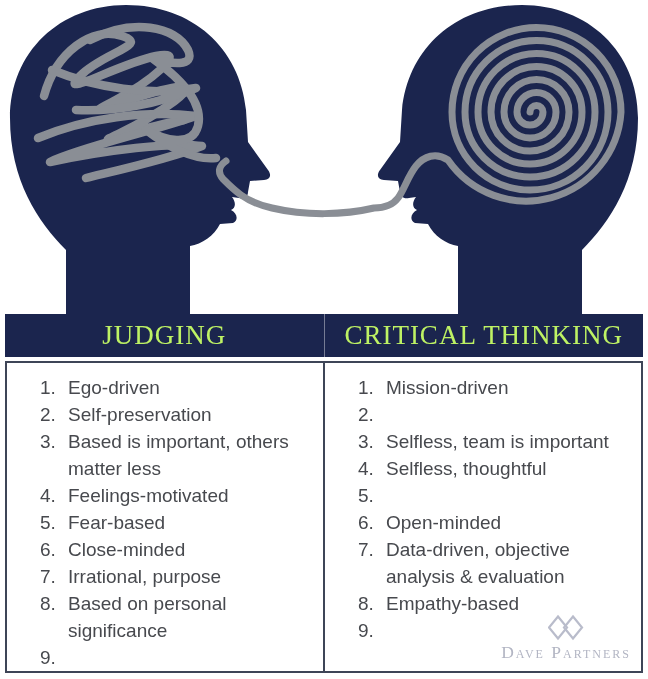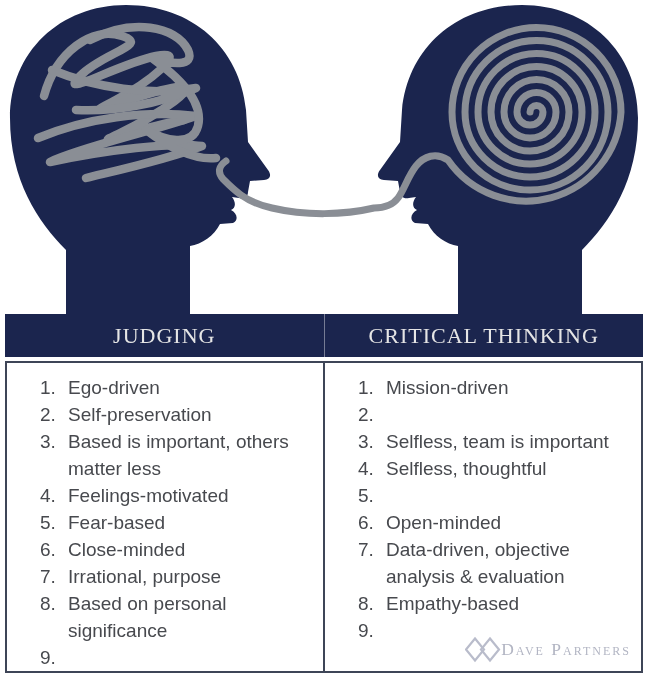--- a/index.html
+++ b/index.html
@@ -2,31 +2,31 @@
 <html><head>
 <meta charset="utf-8">
 <style>
   html,body{margin:0;padding:0;background:#ffffff;}
   .page{position:relative;width:648px;height:679px;background:#ffffff;overflow:hidden;
         font-family:"Liberation Sans",sans-serif;}
   .heads{display:block;}
   .table{margin:0 5px;}
   .thead{display:flex;height:43px;background:#1b254e;}
   .th{flex:1;display:flex;align-items:center;justify-content:center;
-      color:#e5e5e5;font-family:"Liberation Serif",serif;font-size:22px;letter-spacing:1px;}
+      color:#bef264;font-family:"Liberation Serif",serif;font-size:27px;letter-spacing:1px;}
   .th + .th{border-left:1.5px solid rgba(255,255,255,0.4);}
   .tbody{position:relative;display:flex;height:312px;box-sizing:border-box;
          border:2px solid #3e4557;margin-top:4px;background:#ffffff;}
   .vdivider{width:2px;background:#3e4557;flex:0 0 auto;}
   ol.col{flex:1;margin:0;padding:11px 10px 0 16px;list-style:none;counter-reset:li;min-width:0;}
   li.item{display:flex;counter-increment:li;color:#47494e;font-size:19px;line-height:27px;}
   .num{flex:0 0 28px;padding-left:17px;}
   .num::before{content:counter(li) ".";}
   .txt{flex:1 1 auto;min-width:0;}
-  .brand{position:absolute;right:10px;bottom:8px;display:flex;flex-direction:row;
+  .brand{position:absolute;right:10px;bottom:8px;display:flex;flex-direction:column;
          align-items:center;row-gap:1px;}
   .brand-name{font-family:"Liberation Serif",serif;font-variant:small-caps;
               font-size:17.5px;letter-spacing:2px;color:#b2b5c3;}
   .diamond-logo{display:block;}
 </style>
 </head>
 <body>
 
 <div class="page">
 

